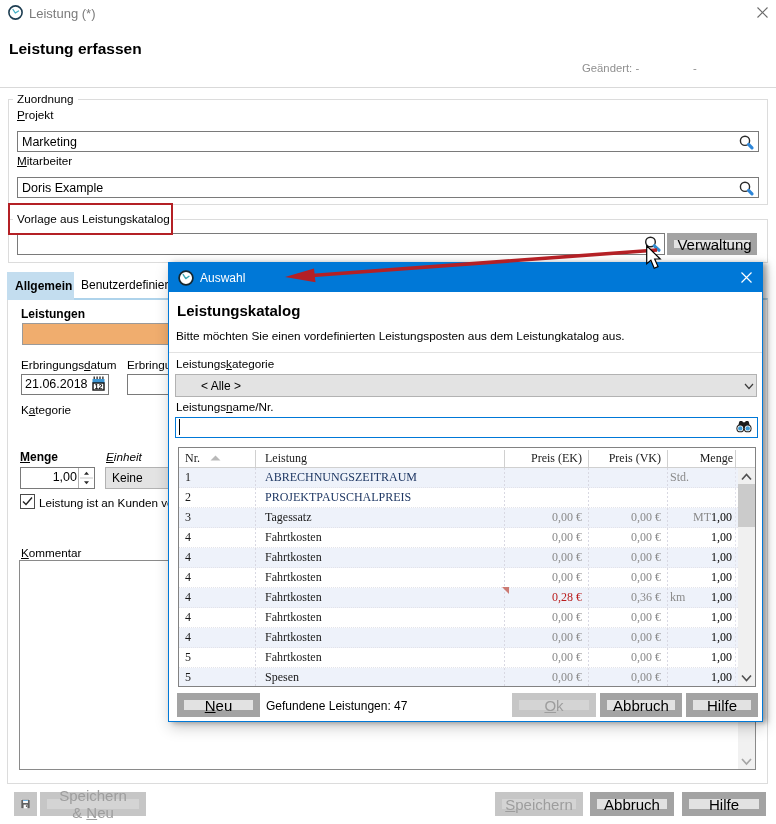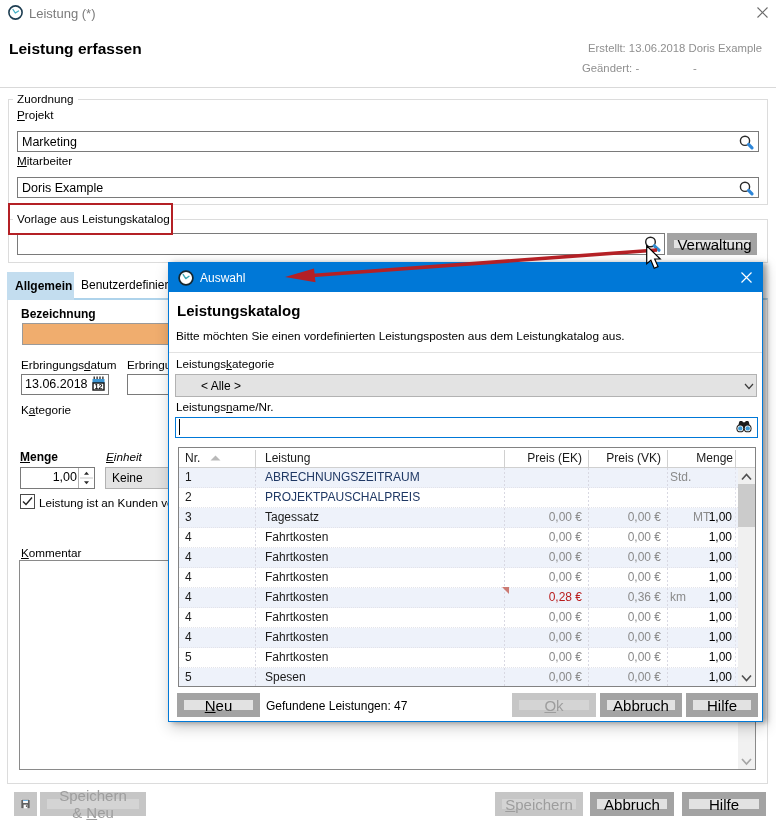--- a/index.html
+++ b/index.html
@@ -20,21 +20,20 @@
   <svg class="abs" style="left:8px;top:5px" width="15" height="15" viewBox="0 0 15 15">
     <circle cx="7.5" cy="7.5" r="6.6" fill="#fff" stroke="#1d3d51" stroke-width="1.6"></circle>
     <path d="M5 4.5 L7.3 8 L10.5 6" fill="none" stroke="#42b0c5" stroke-width="1.3" stroke-linecap="round" stroke-linejoin="round"></path>
   </svg>
   <div class="abs" style="left:29px;top:6px;color:#7b7b7b;font-size:13px;">Leistung (*)</div>
   <svg class="abs" style="left:757px;top:7px" width="11" height="11" viewBox="0 0 11 11">
     <path d="M0.5 0.5 L10.5 10.5 M10.5 0.5 L0.5 10.5" stroke="#6b6b6b" stroke-width="1.1"></path>
   </svg>
 
   <div class="abs" style="left:9px;top:40px;font-size:15.5px;font-weight:bold;">Leistung erfassen</div>
-  <div class="abs" style="left:462px;top:42px;width:300px;text-align:right;font-size:11.3px;color:#8f8f8f;">Erstellt: 13.06.2018 Doris Example</div>
   <div class="abs" style="left:582px;top:62px;font-size:11.3px;color:#8f8f8f;">Geändert: -</div>
   <div class="abs" style="left:693px;top:62px;font-size:11.3px;color:#8f8f8f;">-</div>
   <div class="abs" style="left:0;top:87px;width:776px;height:1px;background:#d9d9d9;"></div>
 
   <div class="abs" style="left:8px;top:99px;width:760px;height:106px;border:1px solid #dcdcdc;"></div>
   <div class="abs" style="left:13px;top:92px;background:#fff;padding:0 4px;font-size:11.7px;">Zuordnung</div>
   <div class="lbl" style="left:17px;top:108px;"><u>P</u>rojekt</div>
   <div class="inp" style="left:17px;top:131px;width:742px;height:21px;"></div>
   <div class="abs" style="left:22px;top:135px;font-size:12.5px;">Marketing</div>
   <svg class="abs" style="left:738px;top:134px" width="17" height="17" viewBox="0 0 17 17">
@@ -67,27 +66,27 @@
       <circle cx="14.8" cy="8.9" r="2" fill="#4596d3"></circle>
         <circle cx="14.8" cy="8.9" r="0.7" fill="#d6e7f5"></circle>
     </svg>
     Verwaltung
   </div>
 
   <div class="abs" style="left:7px;top:298px;width:761px;height:486px;border:1px solid #dcdcdc;border-top:2px solid #aed3eb;"></div>
   <div class="abs" style="left:7px;top:272px;width:67px;height:28px;background:#c3ddef;font-weight:bold;font-size:12px;display:flex;align-items:center;padding-left:8px;">Allgemein</div>
   <div class="abs" style="left:74px;top:272px;height:26px;padding:0 7px;font-size:12px;display:flex;align-items:center;">Benutzerdefiniert</div>
 
-  <div class="abs" style="left:21px;top:307px;font-weight:bold;font-size:12px;">Bezeichnung</div>
+  <div class="abs" style="left:21px;top:307px;font-weight:bold;font-size:12px;">Leistungen</div>
   <div class="abs" style="left:22px;top:323px;width:734px;height:22px;background:#f0ad6e;border:1px solid #9a9a9a;"></div>
 
   <div class="lbl" style="left:21px;top:358px;">Erbringungs<u>d</u>atum</div>
   <div class="lbl" style="left:127px;top:358px;">Erbringungszeit von</div>
   <div class="inp" style="left:21px;top:374px;width:88px;height:21px;"></div>
-  <div class="abs" style="left:25px;top:377px;font-size:12.5px;">13.06.2018</div>
+  <div class="abs" style="left:25px;top:377px;font-size:12.5px;">21.06.2018</div>
   <svg class="abs" style="left:92px;top:376px" width="13" height="15" viewBox="0 0 13 15">
     <path d="M2.2 0.5 v3 M5.1 0.5 v3 M8 0.5 v3 M10.9 0.5 v3" stroke="#111" stroke-width="1.2"></path>
     <rect x="0.5" y="3" width="12" height="4" fill="#3d95d2"></rect>
     <rect x="1" y="7" width="11" height="7" fill="#fff" stroke="#111" stroke-width="1.4"></rect>
     <text x="6.6" y="12.8" font-size="7.2" font-weight="bold" fill="#111" text-anchor="middle" font-family="Liberation Sans">12</text>
   </svg>
   <div class="inp" style="left:127px;top:374px;width:80px;height:21px;"></div>
 
   <div class="lbl" style="left:21px;top:403px;">K<u>a</u>tegorie</div>
 
@@ -164,21 +163,21 @@
       <path d="M2 7 L3.2 1.8 L4 1 H6.2 L7 2.2 H9 L9.8 1 H12 L12.8 1.8 L14 7 L12 9.5 H4 z" fill="#1c1c1c"></path>
       <rect x="6.6" y="3.5" width="2.8" height="5" fill="#1c1c1c"></rect>
       <circle cx="4.3" cy="8.4" r="3.9" fill="#1c1c1c"></circle>
       <circle cx="11.7" cy="8.4" r="3.9" fill="#1c1c1c"></circle>
       <circle cx="4.3" cy="8.4" r="2.9" fill="#fff"></circle>
       <circle cx="11.7" cy="8.4" r="2.9" fill="#fff"></circle>
       <circle cx="4.3" cy="8.4" r="2.2" fill="#3d9bd5"></circle>
       <circle cx="11.7" cy="8.4" r="2.2" fill="#3d9bd5"></circle>
     </svg>
 
-    <div class="abs" style="left:9px;top:184px;width:578px;height:240px;border:1px solid #828282;background:#fff;font-size:12px;overflow:hidden;">
+    <div class="abs" style="left:9px;top:184px;width:578px;height:240px;border:1px solid #828282;background:#fff;font-size:12px;overflow:hidden;font-family:Liberation Serif, serif;">
       <div class="abs" style="left:0;top:0;width:576px;height:20px;background:#fff;border-bottom:1px solid #d0d0d0;"></div>
       <div class="abs" style="left:6px;top:3px;color:#1a1a1a;">Nr.</div>
       <svg class="abs" style="left:31px;top:7px" width="11" height="6" viewBox="0 0 11 6">
           <path d="M0.5 5.5 L5.5 0.5 L10.5 5.5 z" fill="#b9b9b9"></path>
         </svg>
       <div class="abs" style="left:86px;top:3px;color:#1a1a1a;">Leistung</div>
       <div class="abs" style="left:325px;top:3px;width:78px;text-align:right;color:#1a1a1a;">Preis (EK)</div>
       <div class="abs" style="left:409px;top:3px;width:73px;text-align:right;color:#1a1a1a;">Preis (VK)</div>
       <div class="abs" style="left:466px;top:3px;width:88px;text-align:right;color:#1a1a1a;">Menge</div>
       <div class="abs" style="left:76px;top:2px;width:1px;height:18px;background:#d0d0d0;"></div>

